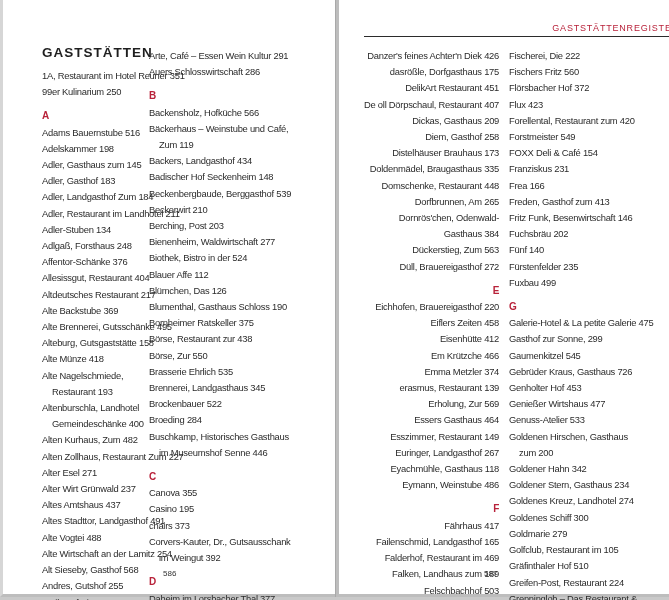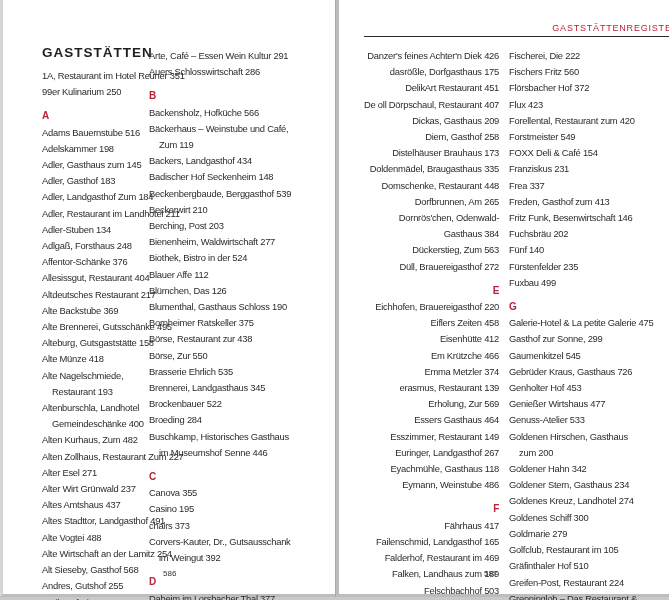--- a/index.html
+++ b/index.html
@@ -141,21 +141,21 @@
       </div>
     <div class="col c2">
         <span class="entry"><span>Fischerei, Die  222</span></span>
         <span class="entry"><span>Fischers Fritz  560</span></span>
         <span class="entry"><span>Flörsbacher Hof  372</span></span>
         <span class="entry"><span>Flux  423</span></span>
         <span class="entry"><span>Forellental, Restaurant zum  420</span></span>
         <span class="entry"><span>Forstmeister  549</span></span>
         <span class="entry"><span>FOXX Deli &amp; Café  154</span></span>
         <span class="entry"><span>Franziskus  231</span></span>
-        <span class="entry"><span>Frea  337</span></span>
+        <span class="entry"><span>Frea  166</span></span>
         <span class="entry"><span>Freden, Gasthof zum  413</span></span>
         <span class="entry"><span>Fritz Funk, Besenwirtschaft  146</span></span>
         <span class="entry"><span>Fuchsbräu  202</span></span>
         <span class="entry"><span>Fünf  140</span></span>
         <span class="entry"><span>Fürstenfelder  235</span></span>
         <span class="entry"><span>Fuxbau  499</span></span>
         <span class="letter">G</span>
         <span class="entry"><span>Galerie-Hotel &amp; La petite Galerie  475</span></span>
         <span class="entry"><span>Gasthof zur Sonne,  299</span></span>
         <span class="entry"><span>Gaumenkitzel  545</span></span>

